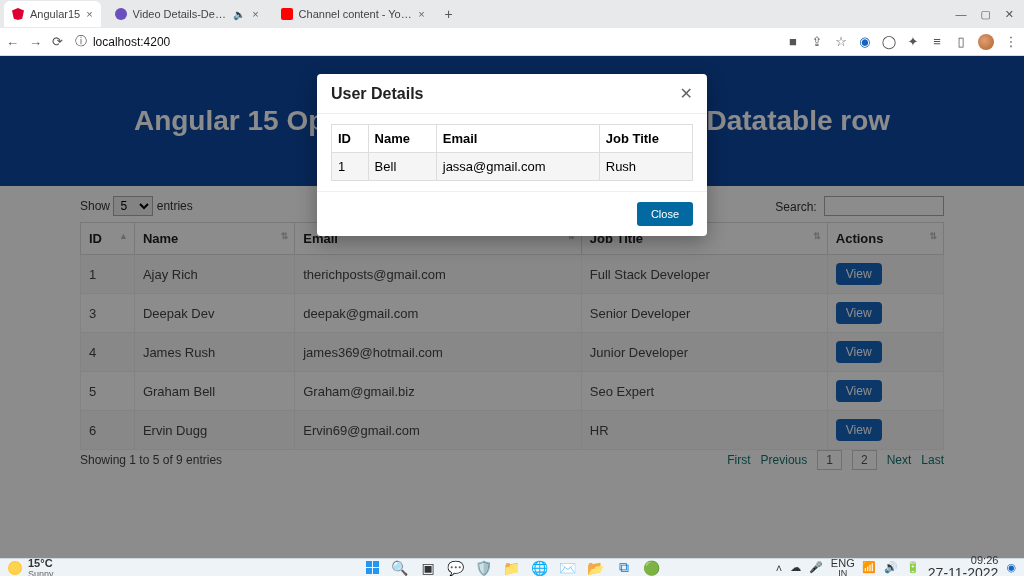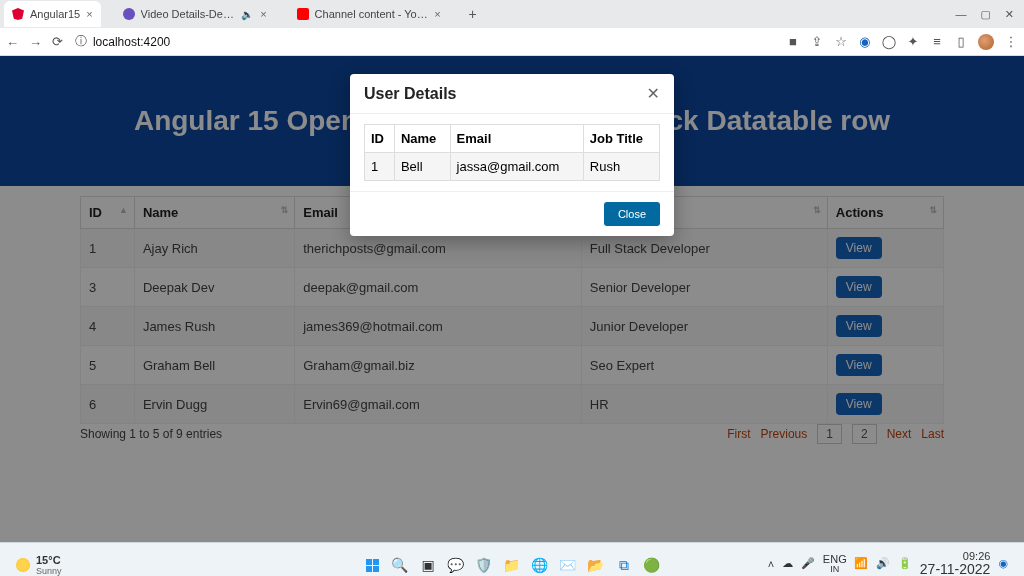--- a/index.html
+++ b/index.html
@@ -1,20 +1,20 @@
 <!DOCTYPE html>
 <html><head>
 <meta charset="utf-8">
 <style>
   * { box-sizing: border-box; margin: 0; padding: 0; }
   html, body { width: 1024px; height: 576px; font-family: "Segoe UI", Arial, sans-serif; font-size: 13px; background: #fff; overflow: hidden; }
 
   
   .chrome { display: flex; flex-direction: column; height: 100%; }
-  .tabbar { height: 28px; background: #e8e9ea; display: flex; align-items: center; padding-left: 4px; gap: 14px; }
+  .tabbar { height: 28px; background: #e8e9ea; display: flex; align-items: center; padding-left: 4px; gap: 6px; }
   .tab { height: 26px; border-radius: 6px 6px 0 0; display: flex; align-items: center; padding: 0 8px; gap: 6px; max-width: 160px; font-size: 11px; color: #444; }
   .tab.active { background: #fff; }
   .tab .favicon { width: 12px; height: 12px; display: inline-block; }
   .tab .title { white-space: nowrap; overflow: hidden; text-overflow: ellipsis; flex: 1; }
   .tab .x { font-size: 11px; color: #666; }
   .newtab { width: 20px; height: 20px; display: flex; align-items: center; justify-content: center; color: #555; font-size: 14px; }
   .wincontrols { margin-left: auto; display: flex; gap: 14px; padding: 0 10px; color: #555; font-size: 11px; }
   .addrrow { height: 28px; background: #fff; border-bottom: 1px solid #ddd; display: flex; align-items: center; padding: 0 6px; gap: 8px; }
   .navicons { display: flex; gap: 10px; color: #555; font-size: 13px; align-items: center; }
   .addrbar { flex: 0 0 auto; display: flex; align-items: center; gap: 6px; color: #555; font-size: 12px; margin-left: 4px; }
@@ -36,37 +36,37 @@
   table.dt th { background: #fff; border: 1px solid #ddd; padding: 8px 8px; text-align: left; font-weight: 600; color: #222; position: relative; }
   table.dt th .sortglyph { position: absolute; right: 6px; color: #bbb; font-size: 9px; }
   table.dt td { border: 1px solid #eee; padding: 8px 8px; color: #444; }
   table.dt tbody tr:nth-child(odd) { background: #f7f7f7; }
   .btn-view { background: #1565c0; color: #fff; border: none; border-radius: 4px; padding: 4px 10px; font-size: 12px; cursor: pointer; }
 
   .dt-footer { display: flex; justify-content: space-between; align-items: center; font-size: 12px; color: #444; }
   .pager { display: flex; gap: 10px; align-items: center; }
   .pager .page { border: 1px solid #ccc; padding: 2px 8px; font-size: 12px; color: #555; }
   .pager .page.active { background: #fff; }
-  .pager a { color: #c2410c; text-decoration: none; }
+  .pager a { color: #0f766e; text-decoration: none; }
 
   
   .overlay { position: absolute; inset: 0; background: rgba(0,0,0,0.45); display: flex; align-items: flex-start; justify-content: center; }
-  .modal { margin-top: 18px; width: 324px; background: #fff; border-radius: 4px; box-shadow: 0 6px 20px rgba(0,0,0,0.3); overflow: hidden; }
+  .modal { margin-top: 18px; width: 390px; background: #fff; border-radius: 4px; box-shadow: 0 6px 20px rgba(0,0,0,0.3); overflow: hidden; }
   .modal-head { display: flex; justify-content: space-between; align-items: center; padding: 10px 14px; border-bottom: 1px solid #eee; }
   .modal-head h3 { font-size: 16px; font-weight: 600; color: #222; }
   .modal-head .close-x { font-size: 16px; color: #666; cursor: pointer; }
   .modal-body { padding: 10px 14px; }
   .modal-body table { width: 100%; border-collapse: collapse; font-size: 13px; }
   .modal-body th { border: 1px solid #ddd; padding: 6px 6px; text-align: left; font-weight: 600; background: #fff; }
   .modal-body td { border: 1px solid #ddd; padding: 6px 6px; background: #f5f5f5; }
   .modal-foot { padding: 10px 14px; border-top: 1px solid #eee; display: flex; justify-content: flex-end; }
   .btn-close { background: #0369a1; color: #fff; border: none; border-radius: 3px; padding: 6px 14px; font-size: 11px; cursor: pointer; }
 
   
-  .taskbar { height: 34px; background: #eef3f7; border-top: 1px solid #d0d7de; display: flex; align-items: flex-end; padding: 0 16px; font-size: 11px; color: #333; }
+  .taskbar { height: 18px; background: #eef3f7; border-top: 1px solid #d0d7de; display: flex; align-items: center; padding: 0 8px; font-size: 11px; color: #333; }
   .taskbar .weather { display: flex; align-items: center; gap: 6px; }
   .taskbar .sun { width: 14px; height: 14px; border-radius: 50%; background: radial-gradient(circle, #ffd34d 50%, #ffb300 100%); }
   .taskbar .center { position: absolute; left: 50%; transform: translateX(-50%); display: flex; gap: 6px; align-items: center; }
   .taskbar .center .tb { width: 22px; height: 22px; display: flex; align-items: center; justify-content: center; border-radius: 3px; font-size: 14px; }
   .taskbar .tray { margin-left: auto; display: flex; gap: 8px; align-items: center; }
   .winlogo { display: grid; grid-template-columns: 6px 6px; grid-template-rows: 6px 6px; gap: 1px; }
   .winlogo span { background: #2196f3; }
 </style>
 </head>
 <body>
@@ -122,20 +122,31 @@
     </div>
   </div>
 
   <div class="viewport">
 
     <div class="pageheader">
       <span>Angular 15 Open Bootstrap Modal on click Datatable row</span>
     </div>
 
     <div class="pagebody">
+      <div class="dt-topbar">
+        <div>
+          <span>Show</span>
+          <select id="len-select"><option>5</option><option>10</option><option>25</option><option>50</option></select>
+          <span>entries</span>
+        </div>
+        <div>
+          <span>Search:</span>
+          <input type="text" value="" style="">
+        </div>
+      </div>
 
       <table class="dt">
         <thead>
             <tr id="dt-head">
               <th>ID<span class="sortglyph">▲</span></th>
               <th>Name<span class="sortglyph">⇅</span></th>
               <th>Email<span class="sortglyph">⇅</span></th>
               <th>Job Title<span class="sortglyph">⇅</span></th>
               <th>Actions<span class="sortglyph">⇅</span></th>
             </tr>

